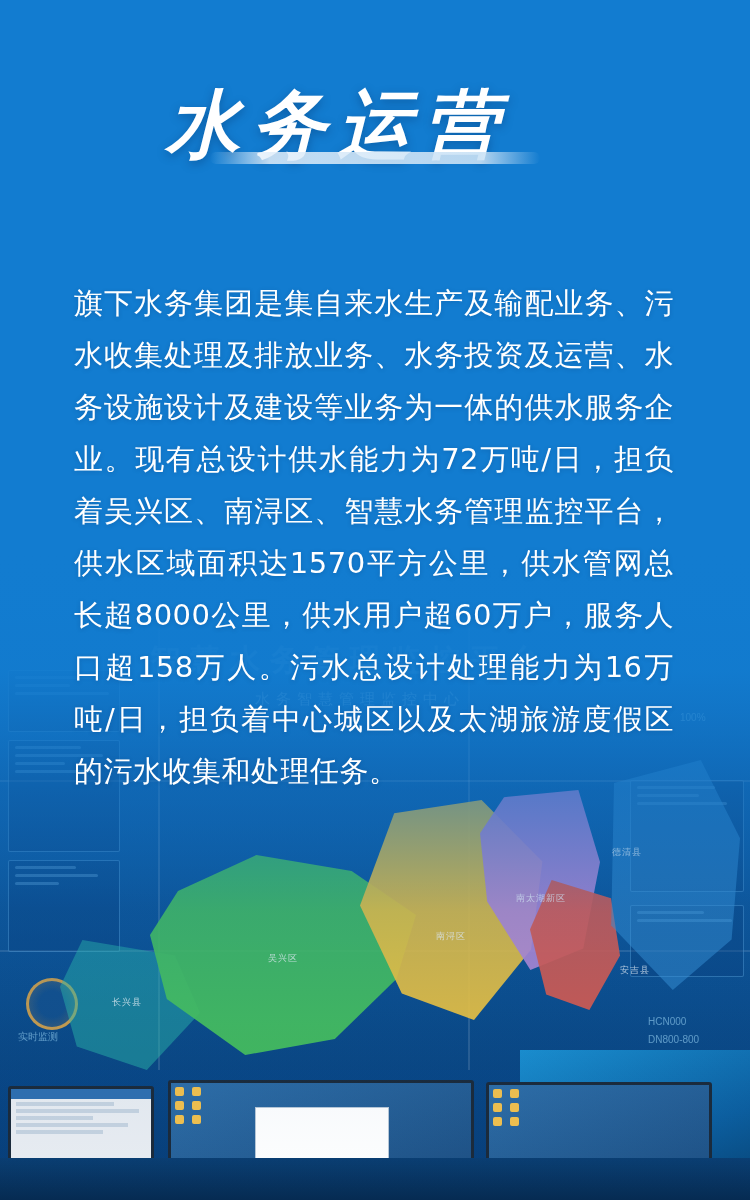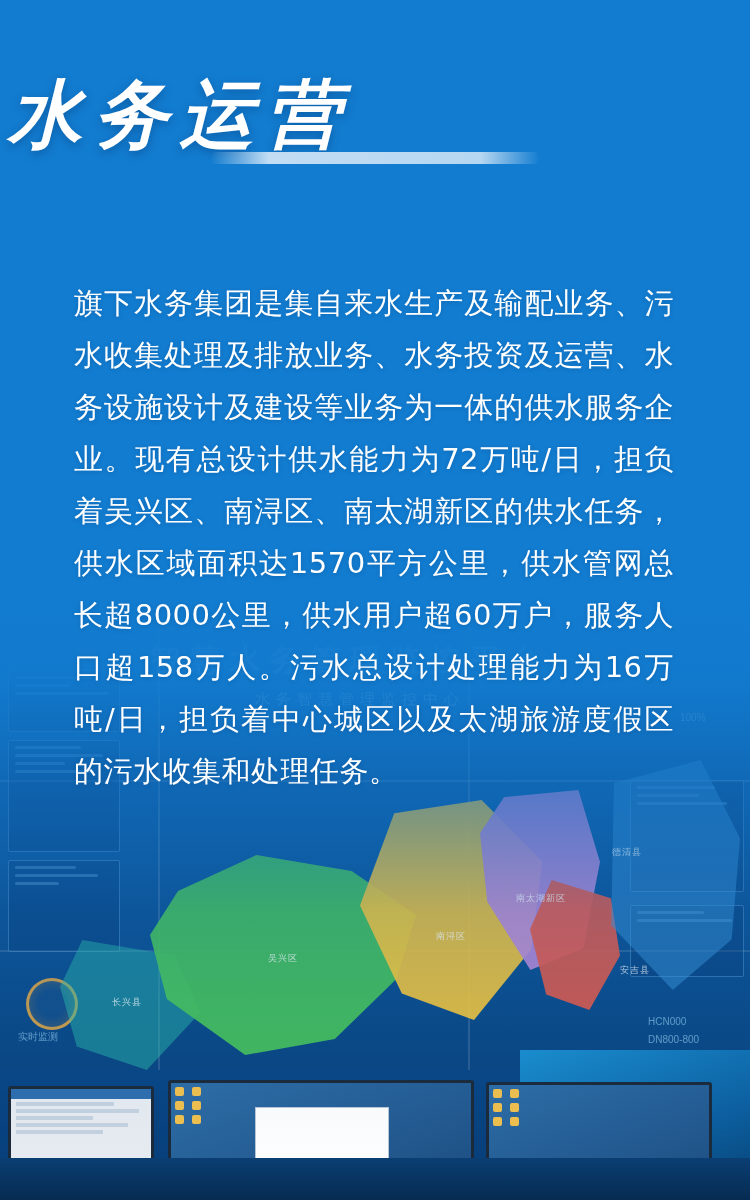--- a/index.html
+++ b/index.html
@@ -233,23 +233,23 @@
 
   
   .content {
     position: absolute;
     inset: 0;
   }
 
   .title-wrap {
     position: absolute;
     left: 0;
-    top: 66px;
+    top: 76px;
     width: 676px;
-    text-align: left;
+    text-align: center;
   }
   .title {
     display: inline-block;
     position: relative;
     color: #ffffff;
     font-family: "DejaVu Serif", serif;
     font-size: 74px;
     font-weight: bold;
     letter-spacing: 12px;
     font-style: italic;
@@ -386,16 +386,16 @@
 
   <div class="overlay"></div>
 
   <div class="content">
 
     <div class="title-wrap">
       <div class="title">水务运营</div>
     </div>
     <div class="title-underline"></div>
 
-    <p class="body-text">旗下水务集团是集自来水生产及输配业务、污水收集处理及排放业务、水务投资及运营、水务设施设计及建设等业务为一体的供水服务企业。现有总设计供水能力为72万吨/日，担负着吴兴区、南浔区、南太湖新区的供水任务，供水区域面积达1570平方公里，供水管网总长超8000公里，供水用户超60万户，服务人口超158万人。污水总设计处理能力为16万吨/日，担负着中心城区以及太湖旅游度假区的污水收集和处理任务。</p>
+    <p class="body-text">旗下水务集团是集自来水生产及输配业务、污水收集处理及排放业务、水务投资及运营、水务设施设计及建设等业务为一体的供水服务企业。现有总设计供水能力为72万吨/日，担负着吴兴区、南浔区、智慧水务管理监控平台，供水区域面积达1570平方公里，供水管网总长超8000公里，供水用户超60万户，服务人口超158万人。污水总设计处理能力为16万吨/日，担负着中心城区以及太湖旅游度假区的污水收集和处理任务。</p>
 
   </div>
 </div>
 
 </body></html>

